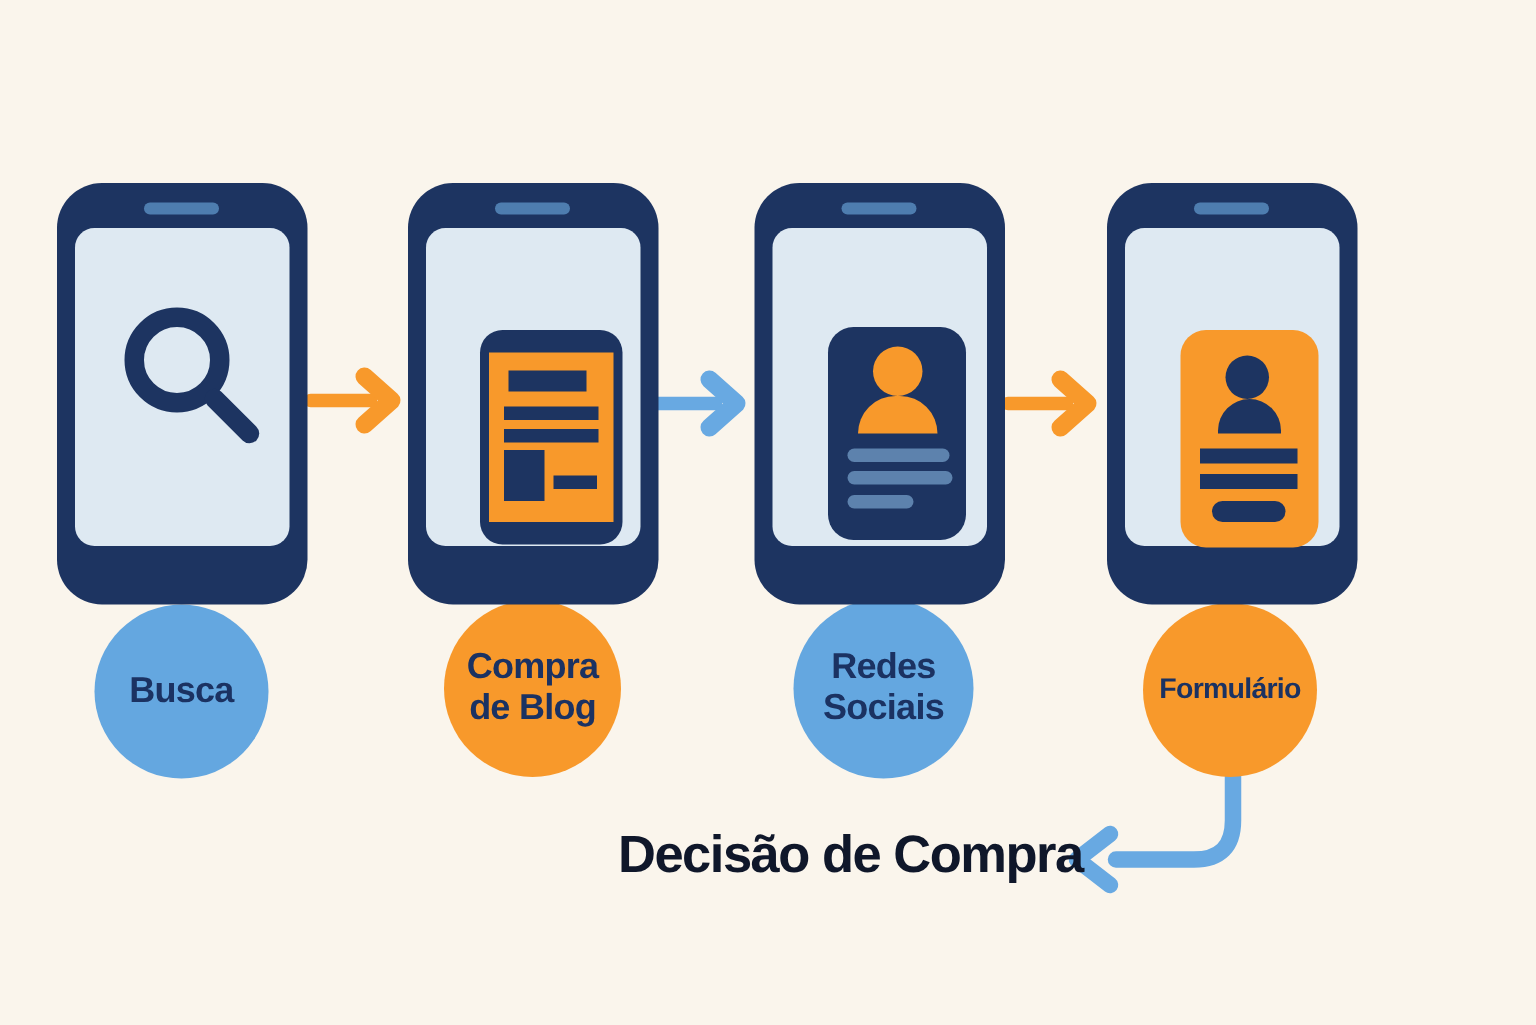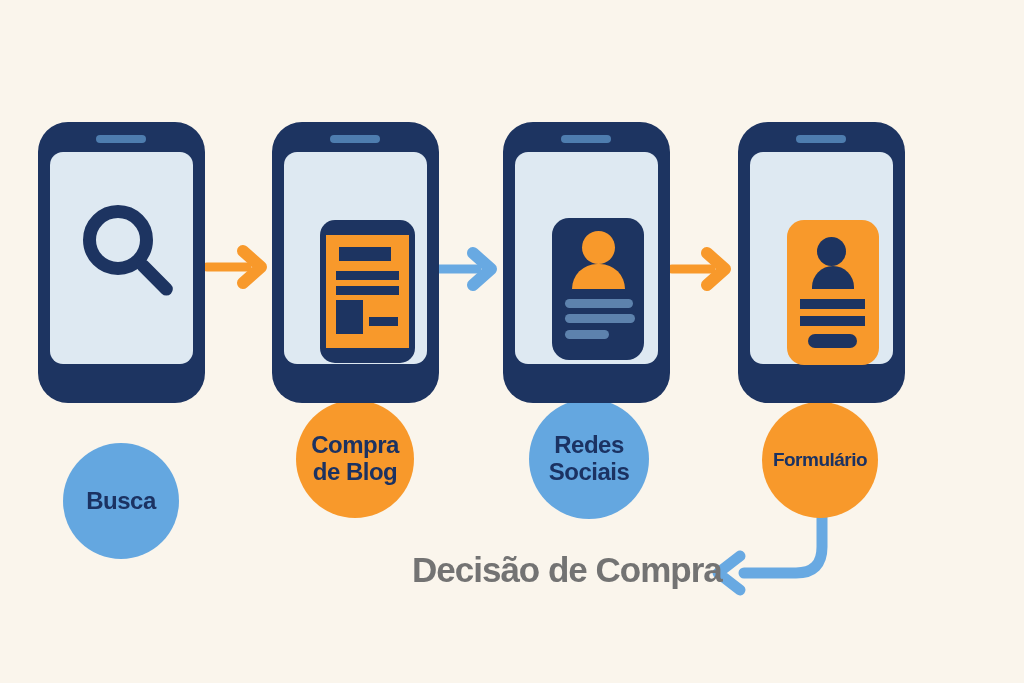--- a/index.html
+++ b/index.html
@@ -14,21 +14,21 @@
   .connector-layer{position:absolute;left:0;top:0;width:1024px;height:683px;z-index:1;}
   
   .badge{
     position:absolute;z-index:2;border-radius:50%;
     display:flex;align-items:center;justify-content:center;text-align:center;
   }
   .badge span{
     font-weight:700;color:#1B3262;font-size:24px;line-height:1.12;letter-spacing:-0.5px;
     width:106px;
   }
-  .badge-busca{left:63px;top:403px;width:116px;height:116px;margin-top:40px;}
+  .badge-busca{left:63px;top:403px;width:116px;height:116px;}
   .badge-leitura{left:296px;top:400px;width:118px;height:118px;}
   .badge-redes{left:529px;top:399px;width:120px;height:120px;}
   .badge-formulario{left:762px;top:402px;width:116px;height:116px;}
   .badge-formulario span{font-size:19px;width:104px;}
   
   .phone{
     position:absolute;z-index:3;top:122px;width:167px;height:281px;
     background:#1D3461;border-radius:30px;
   }
   .phone-busca{left:38px;}
@@ -83,21 +83,21 @@
   }
   .form-head{position:absolute;left:30px;top:17px;width:29px;height:29px;border-radius:50%;background:#1D3461;}
   .form-shoulders{position:absolute;left:25px;top:46px;width:42px;height:23px;border-radius:21px 21px 0 0;background:#1D3461;}
   .form-bar{position:absolute;background:#1D3461;}
   .form-bar1{left:13px;top:79px;width:65px;height:10px;}
   .form-bar2{left:13px;top:96px;width:65px;height:10px;}
   .form-bar3{left:21px;top:114px;width:49px;height:14px;border-radius:7px;}
   
   .outcome-label{
     position:absolute;z-index:2;left:412px;top:550px;
-    font-size:35px;font-weight:700;letter-spacing:-1px;color:#737373;
+    font-size:35px;font-weight:700;letter-spacing:-1px;color:#0f172a;
     white-space:nowrap;
   }
 </style>
 </head>
 <body>
 
 <div class="canvas">
 
   <svg class="connector-layer" viewBox="0 0 1024 683" fill="none">
     <g>

